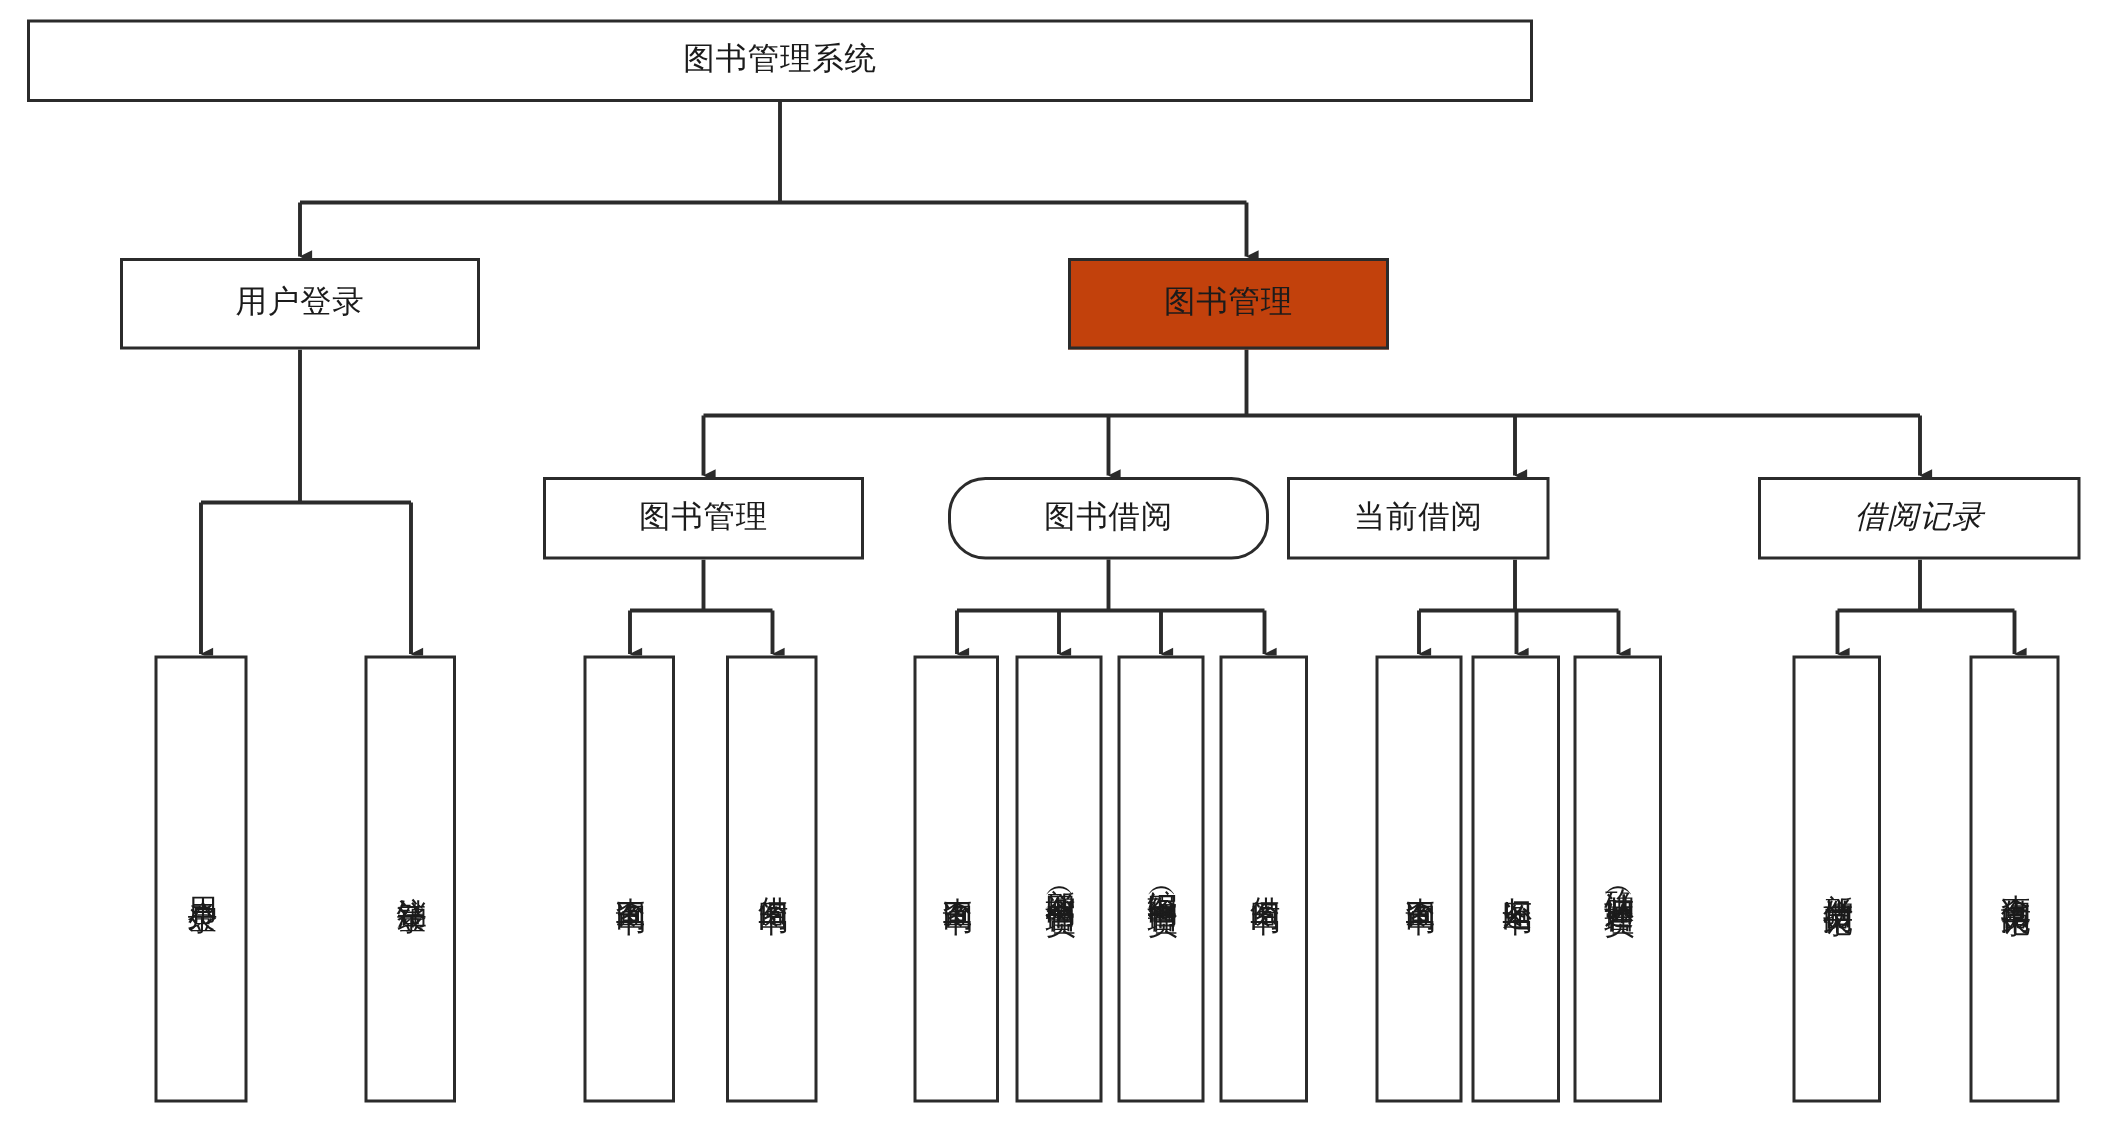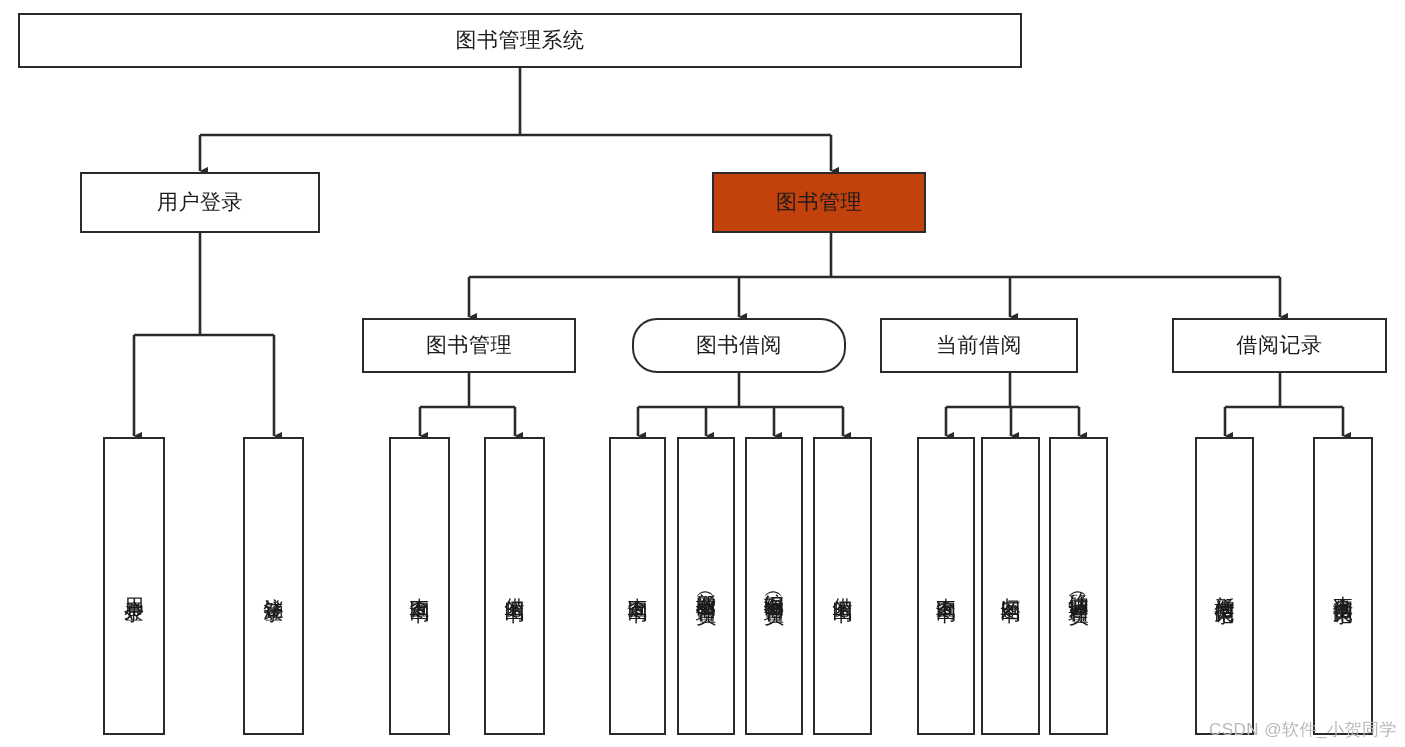--- a/index.html
+++ b/index.html
@@ -120,24 +120,24 @@
       </div>
       <div class="node-box" id="node-l2-2" style="left: 712px; top: 172px; width: 214px; height: 61px; border-color: rgb(43, 43, 43); background: #c2410c;">
         <span class="node-label" style="color: rgb(27, 27, 27);">图书管理</span>
       </div>
       <div class="node-box" id="node-l3-1" style="left: 362px; top: 318px; width: 214px; height: 55px; border-color: rgb(43, 43, 43); background: rgb(255, 255, 255);">
         <span class="node-label" style="color: rgb(27, 27, 27);">图书管理</span>
       </div>
       <div class="node-box" id="node-l3-2" style="left: 632px; top: 318px; width: 214px; height: 55px; border-color: rgb(43, 43, 43); background: rgb(255, 255, 255); border-radius: 25px;">
         <span class="node-label" style="color: rgb(27, 27, 27);">图书借阅</span>
       </div>
-      <div class="node-box" id="node-l3-3" style="left: 880px; top: 318px; width: 198px; height: 55px; border-color: rgb(43, 43, 43); background: rgb(255, 255, 255);">
+      <div class="node-box" id="node-l3-3" style="left: 858px; top: 318px; width: 175px; height: 55px; border-color: rgb(43, 43, 43); background: rgb(255, 255, 255);">
         <span class="node-label" style="color: rgb(27, 27, 27);">当前借阅</span>
       </div>
-      <div class="node-box" id="node-l3-4" style="left: 1172px; top: 318px; width: 215px; height: 55px; border-color: rgb(43, 43, 43); background: rgb(255, 255, 255);">
+      <div class="node-box" id="node-l3-4" style="left: 1172px; top: 318px; width: 215px; height: 55px; border-color: rgb(43, 43, 43); background: rgb(255, 255, 255); font-style: italic;">
         <span class="node-label" style="color: rgb(27, 27, 27);">借阅记录</span>
       </div>
       <div class="node-box vertical" id="node-leaf-1" style="left: 103px; top: 437px; width: 62px; height: 298px; border-color: rgb(43, 43, 43); background: rgb(255, 255, 255);">
         <span class="node-label" style="color: rgb(27, 27, 27);">用户登录</span>
       </div>
       <div class="node-box vertical" id="node-leaf-2" style="left: 243px; top: 437px; width: 61px; height: 298px; border-color: rgb(43, 43, 43); background: rgb(255, 255, 255);">
         <span class="node-label" style="color: rgb(27, 27, 27);">注销登录</span>
       </div>
       <div class="node-box vertical" id="node-leaf-3" style="left: 389px; top: 437px; width: 61px; height: 298px; border-color: rgb(43, 43, 43); background: rgb(255, 255, 255);">
         <span class="node-label" style="color: rgb(27, 27, 27);">查询图书</span>
@@ -166,14 +166,13 @@
       <div class="node-box vertical" id="node-leaf-11" style="left: 1049px; top: 437px; width: 59px; height: 298px; border-color: rgb(43, 43, 43); background: rgb(255, 255, 255);">
         <span class="node-label" style="color: rgb(27, 27, 27);">确认归还（管理员）</span>
       </div>
       <div class="node-box vertical" id="node-leaf-12" style="left: 1195px; top: 437px; width: 59px; height: 298px; border-color: rgb(43, 43, 43); background: rgb(255, 255, 255);">
         <span class="node-label" style="color: rgb(27, 27, 27);">新增借阅记录</span>
       </div>
       <div class="node-box vertical" id="node-leaf-13" style="left: 1313px; top: 437px; width: 60px; height: 298px; border-color: rgb(43, 43, 43); background: rgb(255, 255, 255);">
         <span class="node-label" style="color: rgb(27, 27, 27);">查询借阅记录</span>
       </div>
     </div>
-  <div id="watermark">CSDN @软件_小贺同学</div>
 </div>
 
 </body></html>

